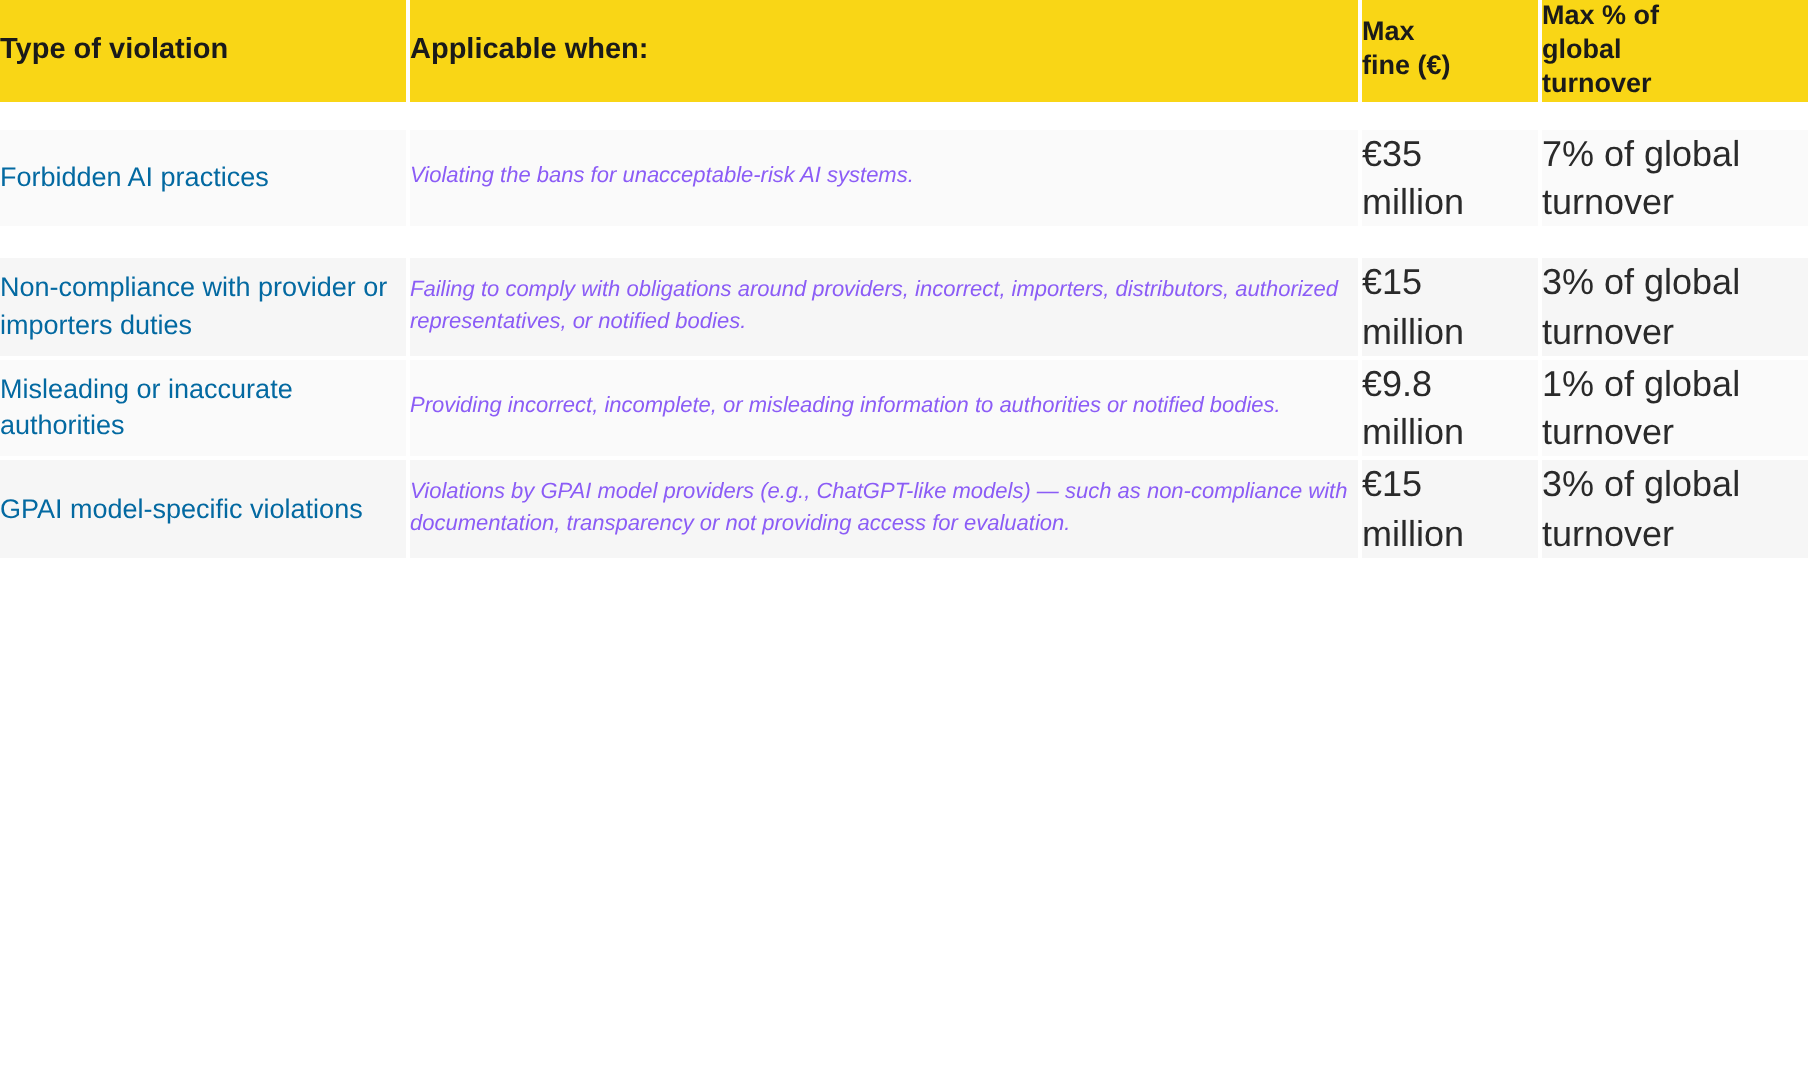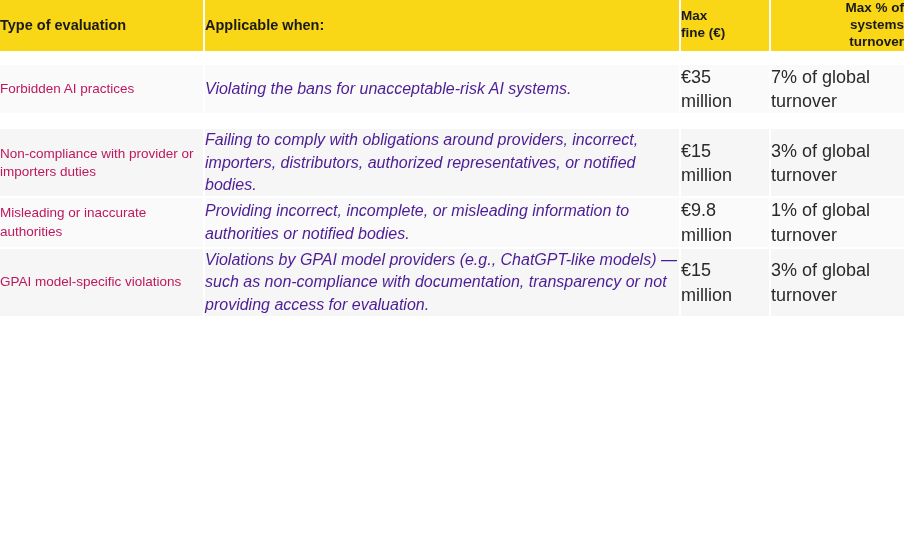--- a/index.html
+++ b/index.html
@@ -27,47 +27,47 @@
     background: #f9d616;
     color: #1a1a1a;
     font-weight: bold;
     font-size: 14.5px;
     line-height: 1.2;
     padding: 14px 16px 14px 16px;
     vertical-align: middle;
     text-align: left;
     border-right: 2px solid #ffffff;
   }
-  .hdr-cell:last-child { border-right: none; text-align: right; }
+  .hdr-cell:last-child { border-right: none; }
   .hdr-small {
     font-size: 13.5px;
     line-height: 1.25;
   }
   
   .row-cell {
     font-size: 13.5px;
-    color: #be185d;
+    color: #0369a1;
     line-height: 1.35;
     padding: 16px 16px;
     vertical-align: middle;
     border-right: 2px solid #ffffff;
     border-bottom: 2px solid #ffffff;
   }
   .row-cell:last-child { border-right: none; margin-left: 40px; }
   .row-alt .row-cell { background: #f6f6f6; }
   .row-plain .row-cell { background: #fafafa; }
   .c-type {
     font-weight: normal;
     font-size: 13.5px;
     line-height: 1.35;
   }
   .c-desc {
     font-style: italic;
-    color: #4c1d95;
-    font-size: 16px;
+    color: #8b5cf6;
+    font-size: 11px;
     line-height: 1.4;
     padding-left: 18px;
   }
   .c-fine, .c-turn {
     font-size: 18px;
     color: #2a2a2a;
     line-height: 1.35;
   }
   .spacer-row td {
     height: 14px;
@@ -85,29 +85,29 @@
 
 <table class="table">
   <colgroup>
     <col class="col1">
       <col class="col2">
       <col class="col3">
       <col class="col4">
   </colgroup>
   <thead>
     <tr>
-      <th class="hdr-cell">Type of evaluation</th>
+      <th class="hdr-cell">Type of violation</th>
       <th class="hdr-cell">Applicable when:</th>
       <th class="hdr-cell hdr-small">
         <span>Max</span><br>
         <span>fine (€)</span>
       </th>
       <th class="hdr-cell hdr-small">
         <span>Max % of</span><br>
-        <span>systems</span><br>
+        <span>global</span><br>
         <span>turnover</span>
       </th>
     </tr>
   </thead>
   <tbody>
     <tr class="spacer-row">
       <td colspan="4"></td>
     </tr>
 
     <tr class="row-plain">

